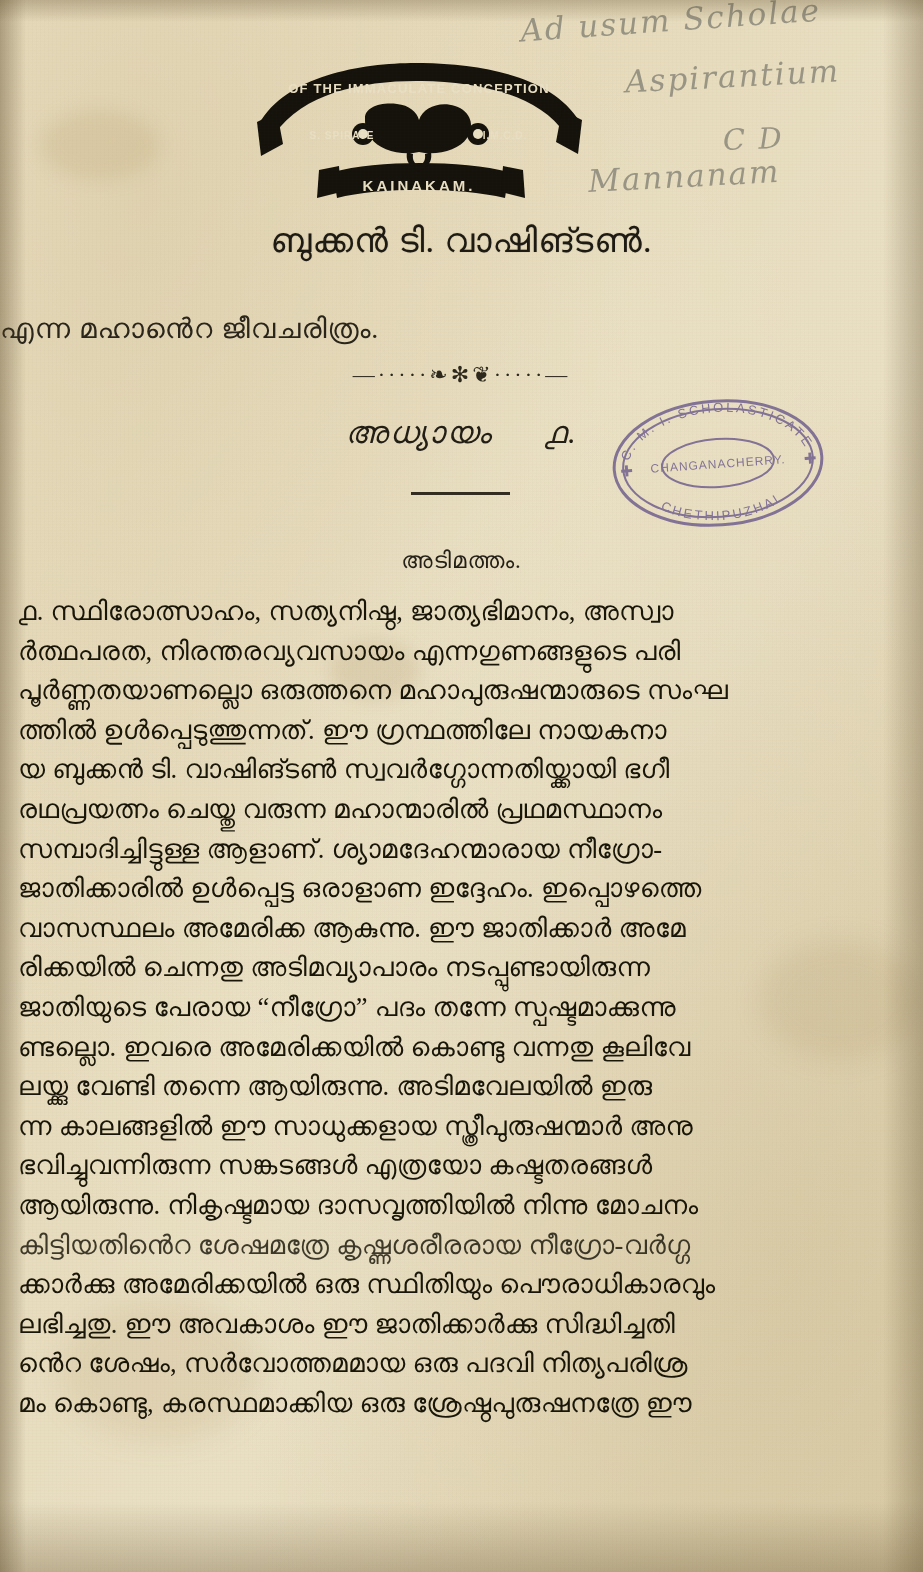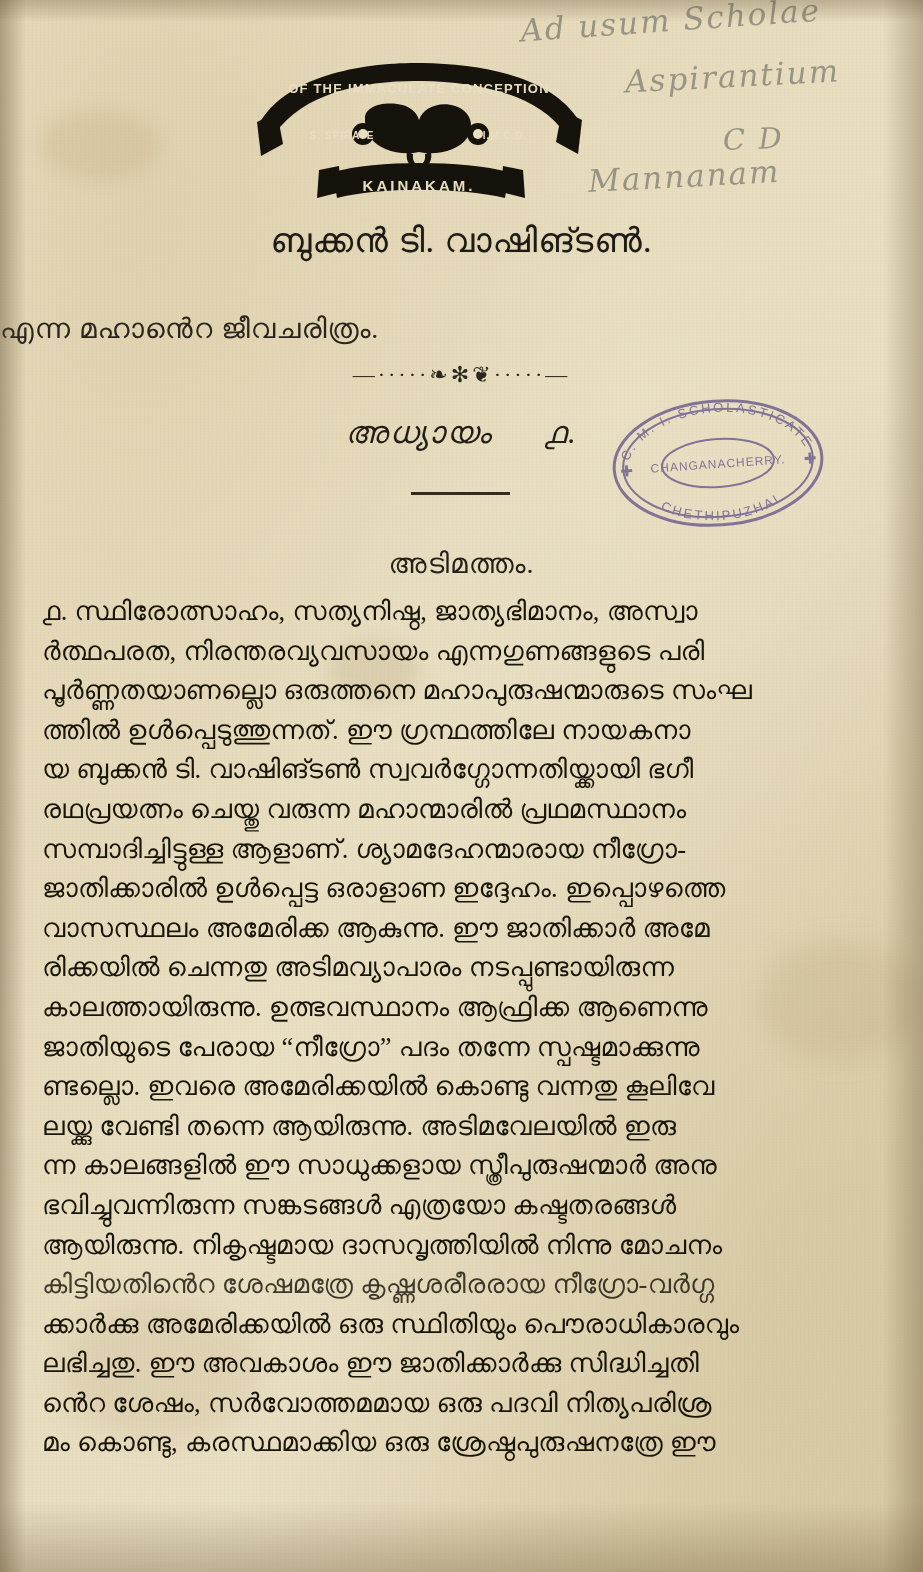--- a/index.html
+++ b/index.html
@@ -141,21 +141,21 @@
     width: 99px;
     height: 3px;
     background: #332d21;
   }
   .section-heading {
     position: absolute;
     left: 0;
     top: 548px;
     width: 923px;
     text-align: center;
-    font-size: 28px;
+    font-size: 23px;
     color: #231f17;
     letter-spacing: 1px;
   }
 
   
   .stamp {
     position: absolute;
     left: 604px;
     top: 392px;
     width: 228px;
@@ -168,21 +168,20 @@
   
   .body-text {
     position: absolute;
     left: 18px;
     top: 592px;
     width: 880px;
     color: #181509;
     font-size: 26.5px;
     line-height: 39.6px;
     letter-spacing: .3px;
-    margin-left: 24px;
   }
   .body-line {
     white-space: nowrap;
     text-align: justify;
   }
   .ink-fade { opacity: .82; }
 </style>
 </head>
 <body>
 
@@ -272,21 +271,20 @@
     <div class="body-line">൧. സ്ഥിരോത്സാഹം, സത്യനിഷ്ഠ, ജാത്യഭിമാനം, അസ്വാ</div>
     <div class="body-line">ർത്ഥപരത, നിരന്തരവ്യവസായം എന്നഗുണങ്ങളുടെ പരി</div>
     <div class="body-line">പൂർണ്ണതയാണല്ലൊ ഒരുത്തനെ മഹാപുരുഷന്മാരുടെ സംഘ</div>
     <div class="body-line">ത്തിൽ ഉൾപ്പെടുത്തുന്നത്.    ഈ ഗ്രന്ഥത്തിലേ നായകനാ</div>
     <div class="body-line">യ ബുക്കൻ ടി. വാഷിങ്ടൺ സ്വവർഗ്ഗോന്നതിയ്ക്കായി ഭഗീ</div>
     <div class="body-line">രഥപ്രയത്നം ചെയ്തു വരുന്ന മഹാന്മാരിൽ പ്രഥമസ്ഥാനം</div>
     <div class="body-line">സമ്പാദിച്ചിട്ടുള്ള ആളാണ്.   ശ്യാമദേഹന്മാരായ നീഗ്രോ-</div>
     <div class="body-line">ജാതിക്കാരിൽ ഉൾപ്പെട്ട ഒരാളാണ ഇദ്ദേഹം. ഇപ്പൊഴത്തെ</div>
     <div class="body-line">വാസസ്ഥലം അമേരിക്ക ആകുന്നു.  ഈ ജാതിക്കാർ അമേ</div>
     <div class="body-line">രിക്കയിൽ ചെന്നതു അടിമവ്യാപാരം നടപ്പുണ്ടായിരുന്ന</div>
-    <div class="body-line">കാലത്തായിരുന്നു.  ഉത്ഭവസ്ഥാനം ആഫ്രിക്ക ആണെന്നു</div>
     <div class="body-line">ജാതിയുടെ പേരായ “നീഗ്രോ” പദം തന്നേ സ്പഷ്ടമാക്കുന്നു</div>
     <div class="body-line">ണ്ടല്ലൊ. ഇവരെ അമേരിക്കയിൽ കൊണ്ടു വന്നതു കൂലിവേ</div>
     <div class="body-line">ലയ്ക്കു വേണ്ടി തന്നെ ആയിരുന്നു.   അടിമവേലയിൽ ഇരു</div>
     <div class="body-line">ന്ന കാലങ്ങളിൽ ഈ സാധുക്കളായ സ്ത്രീപുരുഷന്മാർ അനു</div>
     <div class="body-line">ഭവിച്ചുവന്നിരുന്ന    സങ്കടങ്ങൾ  എത്രയോ  കഷ്ടതരങ്ങൾ</div>
     <div class="body-line">ആയിരുന്നു. നികൃഷ്ടമായ ദാസവൃത്തിയിൽ നിന്നു മോചനം</div>
     <div class="body-line ink-fade">കിട്ടിയതിൻെറ ശേഷമത്രേ കൃഷ്ണശരീരരായ നീഗ്രോ-വർഗ്ഗ</div>
     <div class="body-line">ക്കാർക്കു അമേരിക്കയിൽ ഒരു സ്ഥിതിയും പൌരാധികാരവും</div>
     <div class="body-line">ലഭിച്ചതു.   ഈ അവകാശം ഈ ജാതിക്കാർക്കു സിദ്ധിച്ചതി</div>
     <div class="body-line">ൻെറ ശേഷം, സർവോത്തമമായ ഒരു പദവി നിത്യപരിശ്ര</div>

